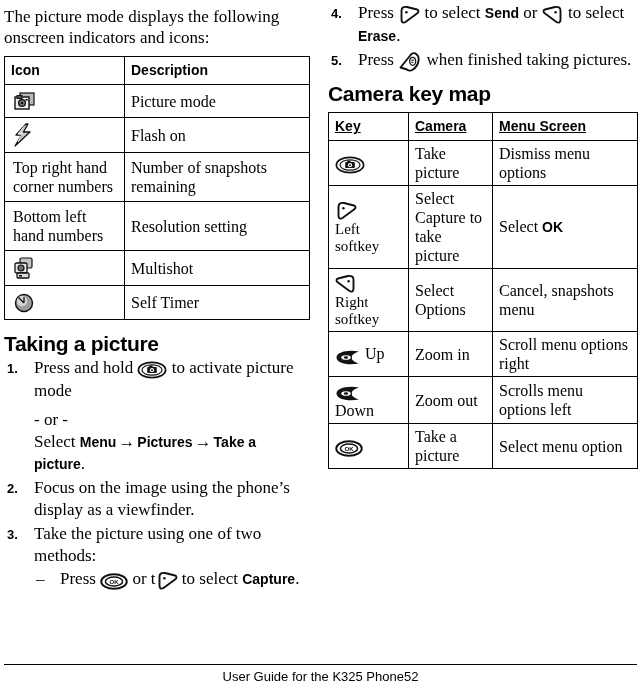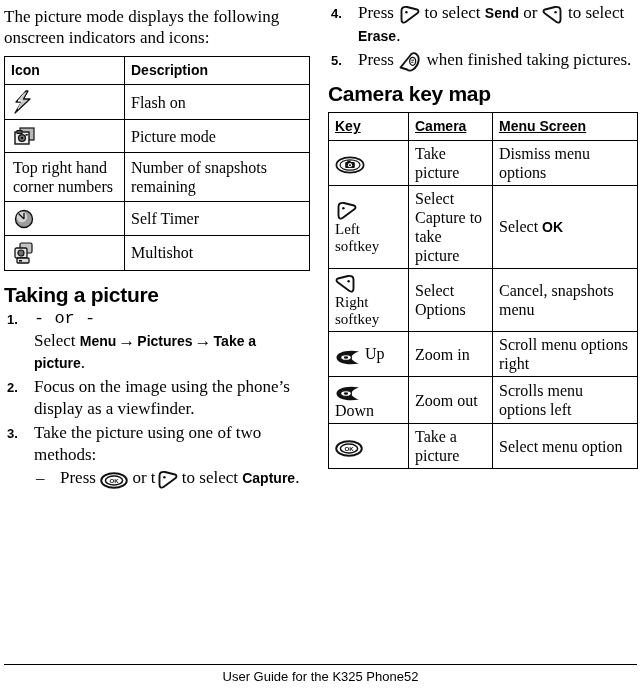--- a/index.html
+++ b/index.html
@@ -121,21 +121,21 @@
     padding-left: 26px;
     font-size: 17px;
     line-height: 22px;
     margin-top: 1px;
   }
   .substep > .dash {
     position: absolute;
     left: 2px;
     top: 0;
   }
-  .orline { margin-top: 1px; font-family: Liberation Mono, monospace; }
+  .orline { margin-top: 7px; }
   .arrow { padding: 0 2px; }
 
   
   .footer {
     position: absolute;
     left: 4px;
     right: 4px;
     bottom: 6px;
     border-top: 1.5px solid #000;
     padding-top: 4px;
@@ -167,68 +167,79 @@
           <col class="c2">
         </colgroup>
       <thead>
         <tr>
           <th>Icon</th>
           <th>Description</th>
         </tr>
       </thead>
       <tbody id="icon-rows">
           <tr>
-            <td class="iconcell"><span class="inline-key"><svg class="glyph" width="20" height="24" viewBox="0 0 20 24">
-                  <path d="M13 1 L3 12 L8.5 12 L2 23 L17 9 L10.5 9 L15 1 Z" fill="#c9c9c9" stroke="#111" stroke-width="1.3" stroke-linejoin="round"></path>
-                  <path d="M12 2.5 L5 11 L9 11 L5 19" fill="none" stroke="#fff" stroke-width="1"></path>
-                </svg></span></td>
-            <td>Flash on</td>
-          </tr>
-          <tr>
             <td class="iconcell"><span class="inline-key"><svg class="glyph" width="24" height="22" viewBox="0 0 24 22">
                   <rect x="7" y="3" width="14" height="12" fill="#b8b8b8" stroke="#111" stroke-width="1.2"></rect>
                   <rect x="2" y="7" width="14" height="12" fill="#efefef" stroke="#111" stroke-width="1.4"></rect>
                   <rect x="4" y="5.5" width="5" height="3" fill="#555" stroke="#111" stroke-width="1"></rect>
                   <circle cx="9" cy="13" r="3.4" fill="#7a7a7a" stroke="#111" stroke-width="1.3"></circle>
                   <circle cx="9" cy="13" r="1.3" fill="#111"></circle>
                   <rect x="12.5" y="9" width="2.2" height="1.6" fill="#111"></rect>
                 </svg></span></td>
             <td>Picture mode</td>
           </tr>
           <tr>
+            <td class="iconcell"><span class="inline-key"><svg class="glyph" width="20" height="24" viewBox="0 0 20 24">
+                  <path d="M13 1 L3 12 L8.5 12 L2 23 L17 9 L10.5 9 L15 1 Z" fill="#c9c9c9" stroke="#111" stroke-width="1.3" stroke-linejoin="round"></path>
+                  <path d="M12 2.5 L5 11 L9 11 L5 19" fill="none" stroke="#fff" stroke-width="1"></path>
+                </svg></span></td>
+            <td>Flash on</td>
+          </tr>
+          <tr>
             <td class="iconcell"><span>Top right hand corner numbers</span></td>
             <td>Number of snapshots remaining</td>
           </tr>
           <tr>
-            <td class="iconcell"><span class="inline-key"><svg class="glyph" width="22" height="22" viewBox="0 0 22 22">
-                  <circle cx="11" cy="11" r="8.5" fill="#9d9d9d" stroke="#111" stroke-width="1.4"></circle>
-                  <circle cx="9" cy="9" r="5.2" fill="#d4d4d4" stroke="none"></circle>
-                  <path d="M11 11 L5.5 5.5 M11 11 L11 5" stroke="#111" stroke-width="1.3" fill="none"></path>
-                </svg></span></td>
-            <td>Self Timer</td>
+            <td class="iconcell"><span>Bottom left hand numbers</span></td>
+            <td>Resolution setting</td>
           </tr>
           <tr>
             <td class="iconcell"><span class="inline-key"><svg class="glyph" width="22" height="24" viewBox="0 0 22 24">
                   <rect x="7" y="2" width="12" height="10" rx="1.5" fill="#c4c4c4" stroke="#111" stroke-width="1.2"></rect>
                   <rect x="2" y="7" width="12" height="10" rx="1.5" fill="#e8e8e8" stroke="#111" stroke-width="1.3"></rect>
                   <circle cx="8" cy="12" r="3" fill="#6f6f6f" stroke="#111" stroke-width="1.2"></circle>
                   <rect x="4" y="17" width="12" height="5" rx="1" fill="#dcdcdc" stroke="#111" stroke-width="1.3"></rect>
                   <rect x="6" y="19" width="3" height="1.6" fill="#111"></rect>
                 </svg></span></td>
             <td>Multishot</td>
           </tr>
+          <tr>
+            <td class="iconcell"><span class="inline-key"><svg class="glyph" width="22" height="22" viewBox="0 0 22 22">
+                  <circle cx="11" cy="11" r="8.5" fill="#9d9d9d" stroke="#111" stroke-width="1.4"></circle>
+                  <circle cx="9" cy="9" r="5.2" fill="#d4d4d4" stroke="none"></circle>
+                  <path d="M11 11 L5.5 5.5 M11 11 L11 5" stroke="#111" stroke-width="1.3" fill="none"></path>
+                </svg></span></td>
+            <td>Self Timer</td>
+          </tr>
         </tbody>
     </table>
 
     <div style="height:12px"></div>
 
     <h1 class="sect">Taking a picture</h1>
 
     <ol class="steps" id="left-steps">
-        <li><span class="num">1.</span><div class="orline">- or -</div><div><span>Select </span><span class="bold-sans">Menu</span><span class="arrow">→</span><span class="bold-sans">Pictures</span><span class="arrow">→</span><span class="bold-sans">Take a picture</span><span>.</span></div></li>
+        <li><span class="num">1.</span><span><span>Press and hold </span><span class="inline-key"><svg class="glyph" width="30" height="18" viewBox="0 0 30 18">
+                <ellipse cx="15" cy="9" rx="13.6" ry="7.7" fill="#fff" stroke="#111" stroke-width="1.7"></ellipse>
+                <ellipse cx="15" cy="9" rx="10" ry="5.2" fill="#fff" stroke="#111" stroke-width="1.2"></ellipse>
+                <rect x="10.2" y="6.1" width="9.6" height="6" rx="1" fill="#111"></rect>
+                <rect x="12.2" y="4.6" width="3.4" height="1.8" fill="#111"></rect>
+                <circle cx="15" cy="9.2" r="2.1" fill="#fff"></circle>
+                <circle cx="15" cy="9.2" r="1" fill="#111"></circle>
+              </svg></span><span> to activate picture mode</span></span><div class="orline">- or -</div><div><span>Select </span><span class="bold-sans">Menu</span><span class="arrow">→</span><span class="bold-sans">Pictures</span><span class="arrow">→</span><span class="bold-sans">Take a picture</span><span>.</span></div></li>
         <li><span class="num">2.</span><span><span>Focus on the image using the phone’s display as a viewfinder.</span></span></li>
         <li><span class="num">3.</span><span><span>Take the picture using one of two methods:</span></span><div class="substep"><span class="dash">–</span><span><span>Press </span><span class="inline-key"><svg class="glyph" width="28" height="17" viewBox="0 0 28 17">
                   <ellipse cx="14" cy="8.5" rx="12.8" ry="7.3" fill="#fff" stroke="#111" stroke-width="1.9"></ellipse>
                   <ellipse cx="14" cy="8.5" rx="8.6" ry="4.4" fill="#fff" stroke="#111" stroke-width="1.5"></ellipse>
                   <text x="14" y="11.4" font-family="Liberation Sans, sans-serif" font-size="6.1" font-weight="bold" text-anchor="middle" fill="#111">OK</text>
                 </svg></span><span> or t</span><span class="inline-key"><svg class="glyph" width="22" height="20" viewBox="0 0 22 20">
                   <path d="M3.5 5.5 C3.5 2.5 6 1.5 9 2 L19 4.5 C21 5 21 7 19 8.5 L7.5 17 C5 18.6 3.5 17 3.5 14.5 Z" fill="#fff" stroke="#111" stroke-width="1.9" stroke-linejoin="round"></path>
                   <circle cx="8.4" cy="7.2" r="1.25" fill="#111"></circle>
                 </svg></span><span> to select </span><span class="bold-sans">Capture</span><span>.</span></span></div></li>
       </ol>

